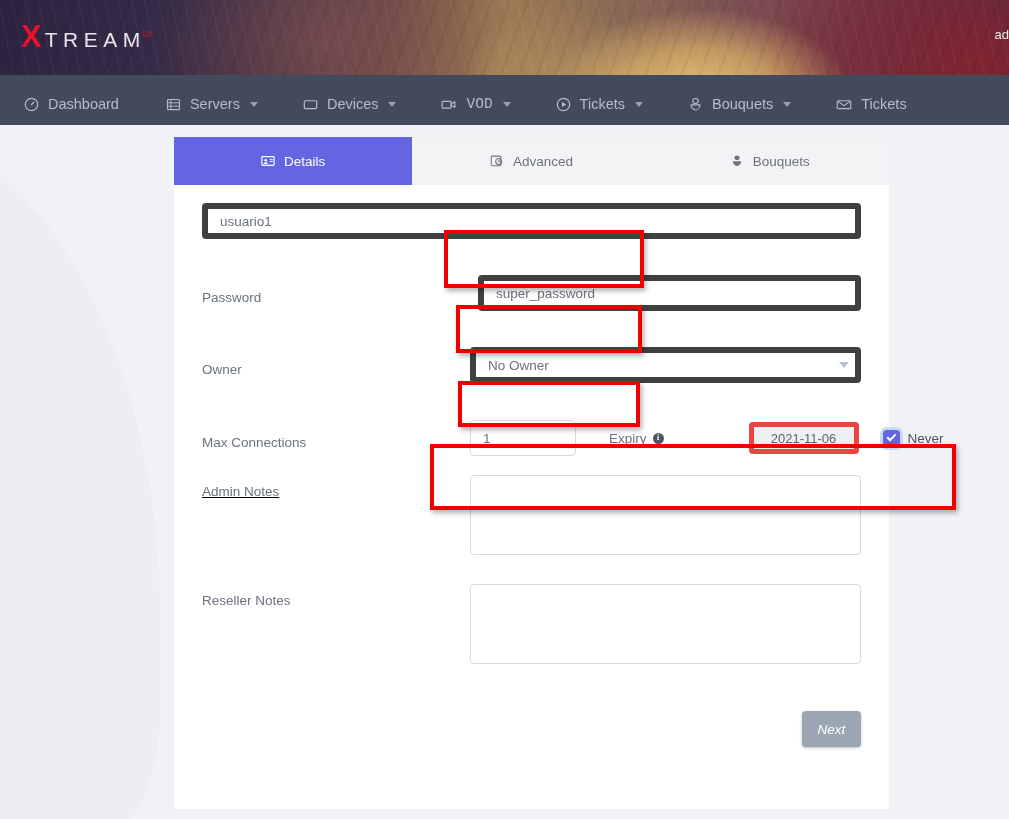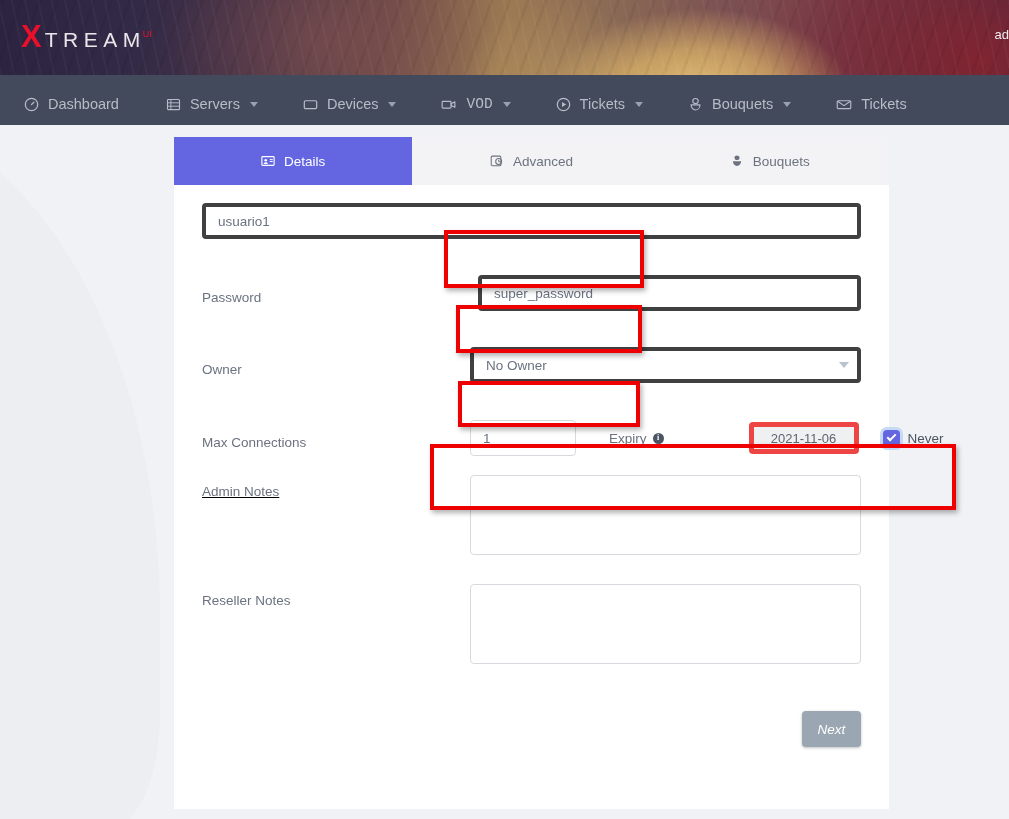--- a/index.html
+++ b/index.html
@@ -122,21 +122,21 @@
 
   .r-username { height: 72px; align-items: center; }
   .r-password { height: 72px; align-items: center; gap: 8px; }
   .r-owner    { height: 72px; align-items: center; }
   .r-maxconn  { height: 74px; align-items: center; }
   .r-admin    { height: 109px; text-decoration: underline; }
   .r-reseller { height: 109px; }
 
   .inp {
     width: 100%; height: 36px;
-    border: 4px solid #404040; border-radius: 4px;
+    border: 6px solid #404040; border-radius: 4px;
     background: #fff; padding: 9px 12px;
     font-size: 13.5px; color: #6b7280;
     font-family: "Liberation Sans", sans-serif;
     outline: none;
   }
   .inp::placeholder { color: #9aa0ab; }
   .sel-wrap { position: relative; width: 100%; }
   .sel-caret {
     position: absolute; right: 12px; top: 50%; transform: translateY(-50%);
     width: 0; height: 0;

